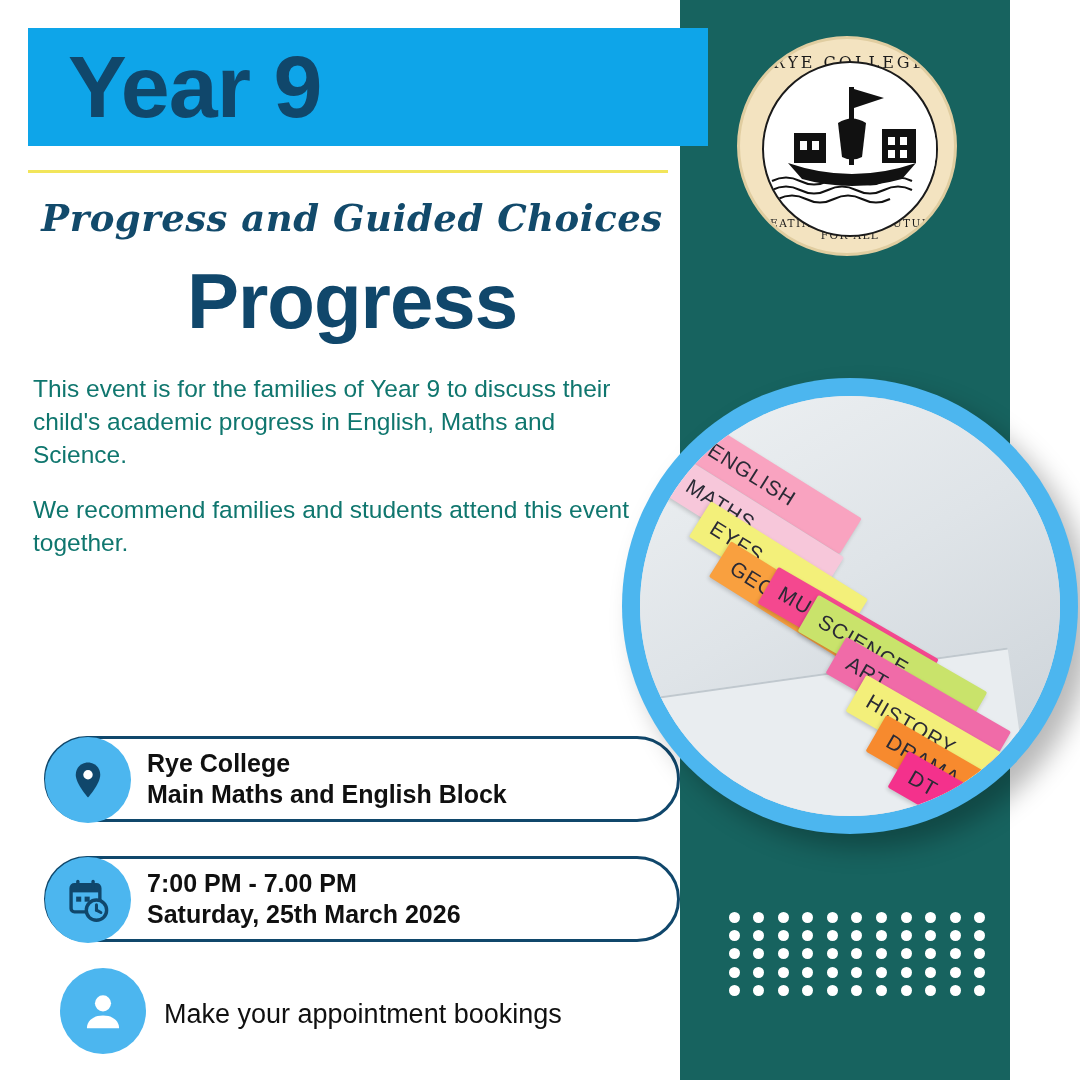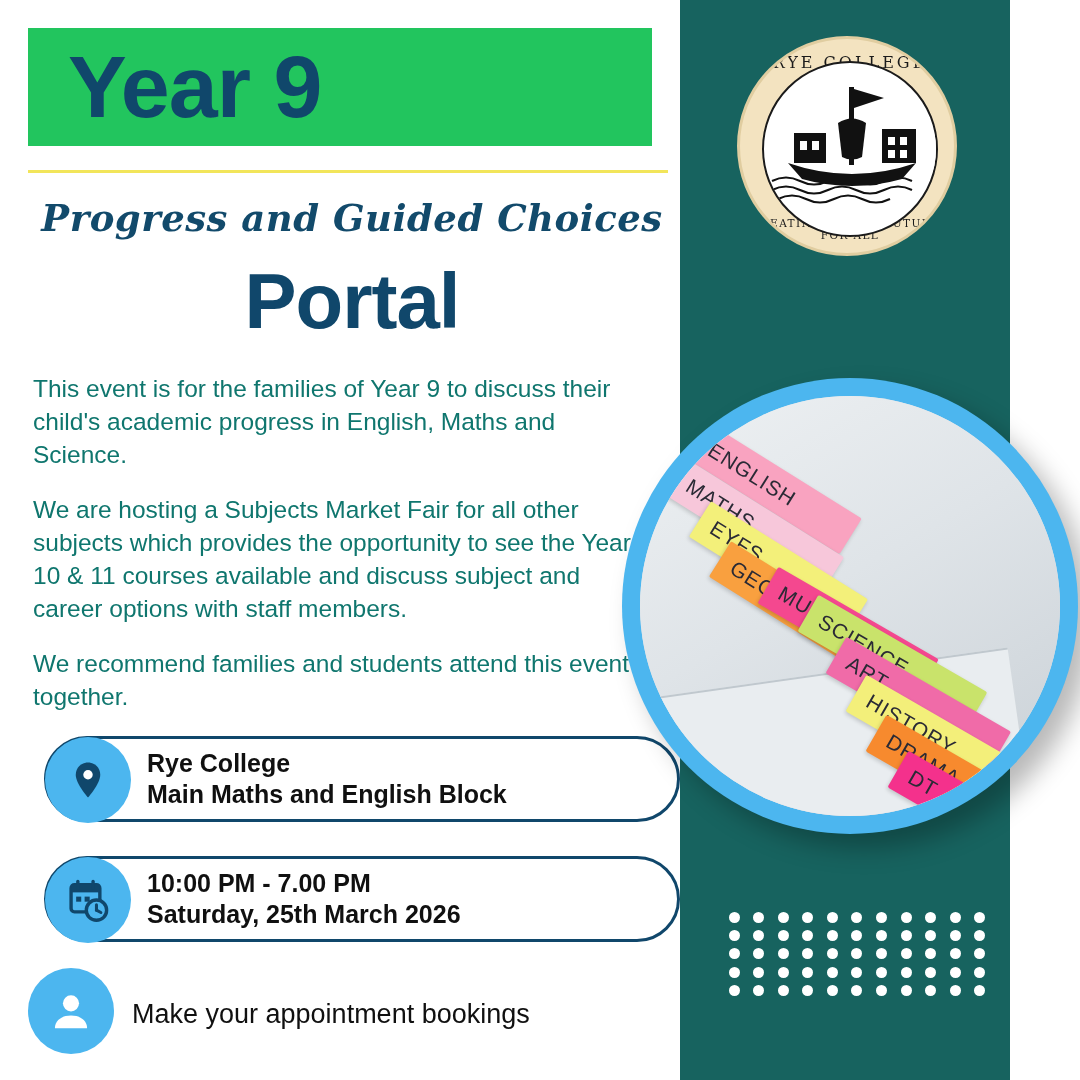--- a/index.html
+++ b/index.html
@@ -16,22 +16,22 @@
     position: absolute;
     left: 680px; top: 0;
     width: 330px; height: 1080px;
     background: #17635f;
   }
 
   
   .title-bar {
     position: absolute;
     left: 28px; top: 28px;
-    width: 624px; height: 118px;
-    background: #22c55e;
+    width: 680px; height: 118px;
+    background: #0ea5e9;
   }
   .title-bar .year-title {
     font-size: 88px;
     font-weight: bold;
     color: #10476b;
     line-height: 118px;
     padding-left: 40px;
     letter-spacing: -1px;
   }
   .yellow-rule {
@@ -106,21 +106,21 @@
     font-weight: bold;
     color: #101010;
     line-height: 31px;
   }
   .info-text .l1 { display: block; }
   .info-text .l2 { display: block; }
 
   
   .booking {
     position: absolute;
-    left: 28px; top: 968px;
+    left: 60px; top: 968px;
     width: 636px; height: 92px;
   }
   .booking .avatar {
     position: absolute;
     left: 0; top: 0;
     width: 86px; height: 86px;
     border-radius: 50%;
     background: #4cb6ef;
     display: flex; align-items: center; justify-content: center;
   }
@@ -244,25 +244,24 @@
 </head>
 <body>
 
 <div class="teal-panel"></div>
 
 <div class="title-bar">
   <div class="year-title">Year 9</div>
 </div>
 <div class="yellow-rule"></div>
 <div class="script-line">Progress and Guided Choices</div>
-<div class="evening">Portal</div>
+<div class="evening">Progress</div>
 
 <div class="body-copy">
   <p>This event is for the families of Year 9 to discuss their child's academic progress in English, Maths and Science.</p>
-  <p>We are hosting a Subjects Market Fair for all other subjects which provides the opportunity to see the Year 10 &amp; 11 courses available and discuss subject and career options with staff members.</p>
   <p>We recommend families and students attend this event together.</p>
 </div>
 
 <div class="info-row loc">
   <div class="info-icon">
     <svg width="42" height="42" viewBox="0 0 24 24" aria-hidden="true">
       <path d="M12 2c-3.9 0-7 3.1-7 7 0 5.2 7 13 7 13s7-7.8 7-13c0-3.9-3.1-7-7-7z" fill="#10476b"></path>
       <circle cx="12" cy="9" r="2.7" fill="#ffffff"></circle>
     </svg>
   </div>
@@ -280,21 +279,21 @@
       <line x1="7" y1="2" x2="7" y2="6" stroke="#10476b" stroke-width="2" stroke-linecap="round"></line>
       <line x1="16" y1="2" x2="16" y2="6" stroke="#10476b" stroke-width="2" stroke-linecap="round"></line>
       <rect x="6" y="11" width="3" height="3" fill="#10476b"></rect>
       <rect x="11" y="11" width="3" height="3" fill="#10476b"></rect>
       <circle cx="18" cy="19" r="6" fill="#4cb6ef" stroke="#10476b" stroke-width="2"></circle>
       <line x1="18" y1="19" x2="18" y2="15.8" stroke="#10476b" stroke-width="1.8" stroke-linecap="round"></line>
       <line x1="18" y1="19" x2="20.6" y2="20.4" stroke="#10476b" stroke-width="1.8" stroke-linecap="round"></line>
     </svg>
   </div>
   <div class="info-text">
-    <span class="l1">10:00 PM - 7.00 PM</span>
+    <span class="l1">7:00 PM - 7.00 PM</span>
     <span class="l2">Saturday, 25th March 2026</span>
   </div>
 </div>
 
 <div class="booking">
   <div class="avatar">
     <svg width="46" height="46" viewBox="0 0 24 24" aria-hidden="true">
       <circle cx="12" cy="8" r="4.2" fill="#ffffff"></circle>
       <path d="M3.6 21c0-4.3 3.8-6.6 8.4-6.6s8.4 2.3 8.4 6.6z" fill="#ffffff"></path>
     </svg>

